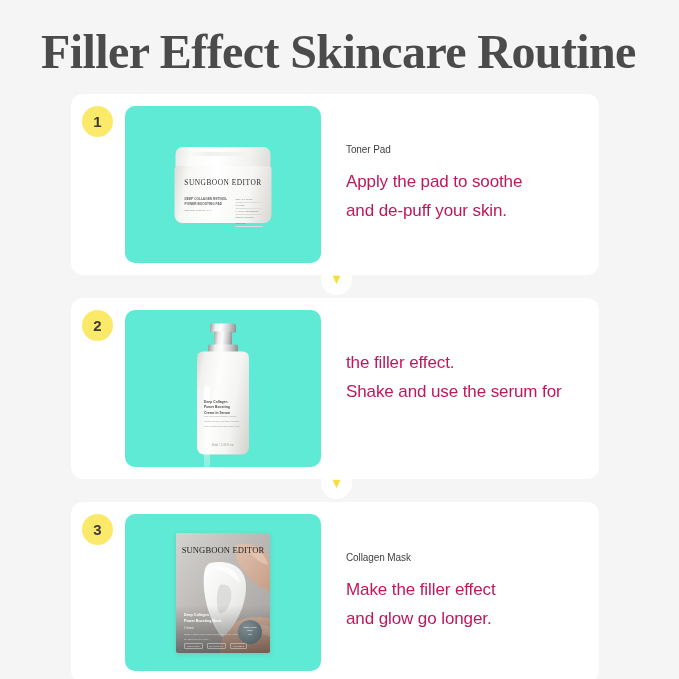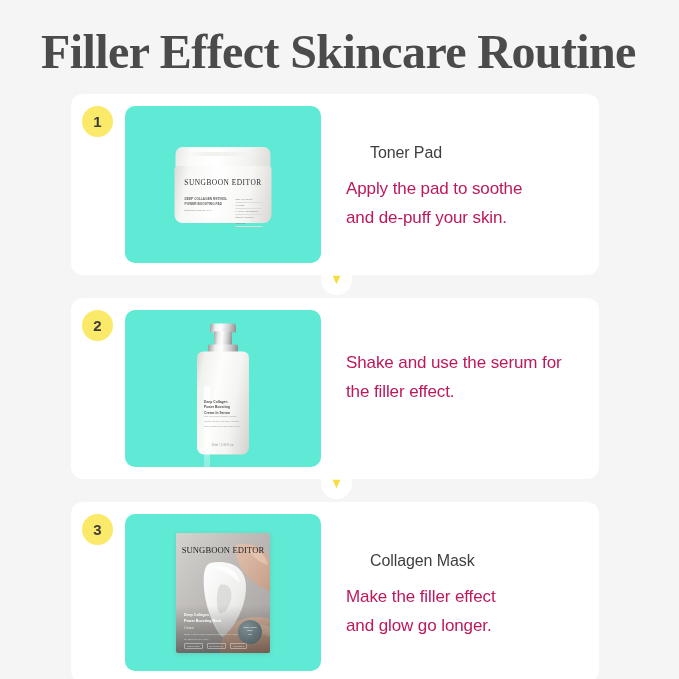--- a/index.html
+++ b/index.html
@@ -101,26 +101,25 @@
 
   
   .step-text {
     position: absolute;
     left: 275px;
     top: 50px;
     width: 240px;
   }
 
   .step-title {
-    font-size: 16px;
+    font-size: 10px;
     color: #3f3f3f;
     letter-spacing: -0.1px;
     margin-bottom: 12px;
     line-height: 1.1;
-    margin-left: 24px;
   }
 
   .step-desc {
     font-size: 17px;
     color: #be185d;
     line-height: 1.72;
     letter-spacing: -0.1px;
   }
 
   
@@ -499,22 +498,22 @@
                 </div>
                 <div class="serum-copy">Low molecular collagen, elastin, peptide complex for deep moisture and a resilient, firm skin barrier feel</div>
                 <div class="serum-vol">50ml / 1.69 fl.oz.</div>
               </div>
             </div>
           </div>
         </div>
 
         <div class="step-text">
           <div class="step-desc">
+            <div>the filler effect.</div>
             <div>Shake and use the serum for</div>
-            <div>the filler effect.</div>
           </div>
         </div>
 
       </div>
     </div>
 
     <div class="connector">
       <div class="connector-bubble">
         <svg width="13" height="13" viewBox="0 0 13 13" aria-hidden="true">
           <polygon points="2.6,2.8 10.4,2.8 6.5,11.2" fill="#f7de3f"></polygon>

